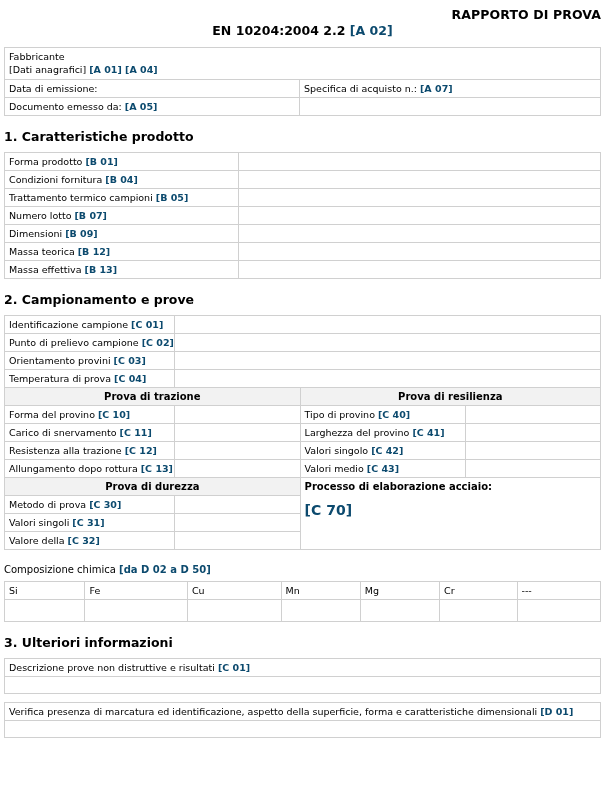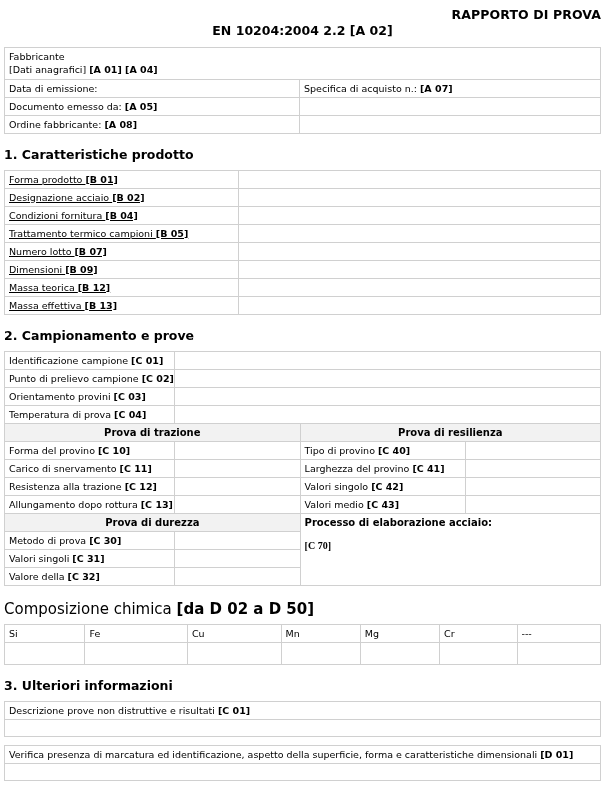--- a/index.html
+++ b/index.html
@@ -35,21 +35,21 @@
   .doc-subtitle {
     text-align: center;
     font-weight: bold;
     font-size: 12.5px;
     margin: 0;
     line-height: 16px;
     padding-bottom: 8px;
   }
 
   .red {
-    color: #000000;
+    color: #0c4a6e;
     font-weight: bold;
   }
 
   
   table.grid {
     border-collapse: collapse;
     width: 100%;
     table-layout: fixed;
   }
   table.grid td, table.grid th {
@@ -79,48 +79,47 @@
 
   
   h2.section {
     font-size: 12.5px;
     font-weight: bold;
     margin: 14px 0 8px 0;
     line-height: 14px;
   }
 
   
-  .sec1 td { height: 12px; text-decoration: underline; }
+  .sec1 td { height: 12px; }
 
   
   .sec2 td { height: 12px; }
   .band {
     background: #f2f2f2;
     text-align: center !important;
     font-weight: bold !important;
     font-size: 10px !important;
   }
   .proc-cell {
     text-align: right;
     font-weight: bold !important;
     font-size: 10px !important;
     vertical-align: top !important;
     padding-top: 3px !important;
   }
   .proc-cell .code {
     display: block;
     margin-top: 11px;
-    font-size: 10px;
-    font-family: Liberation Serif, serif;
+    font-size: 14px;
   }
 
   
   .chem-label {
     margin: 14px 0 6px 0;
-    font-size: 15px;
+    font-size: 10px;
   }
   .chem td {
     text-align: left;
     height: 15px;
   }
   .chem td.empty { height: 17px; }
 
   
   .sec3 td { height: 13px; }
   .sec3 td.empty { height: 12px; }
@@ -142,42 +141,34 @@
     <tbody>
       <tr>
         <td class="tall" colspan="2"><span>Fabbricante</span><br><span>[Dati anagrafici] </span><span class="red">[A 01] [A 04]</span></td>
       </tr>
       <tr>
         <td><span>Data di emissione:</span><span class="red"></span></td>
         <td><span>Specifica di acquisto n.: </span><span class="red">[A 07]</span></td>
       </tr>
       <tr>
         <td><span>Documento emesso da: </span><span class="red">[A 05]</span></td>
-        <td></td>
-      </tr>
-      <tr>
-        <td><span>Ordine fabbricante: </span><span class="red">[A 08]</span></td>
         <td></td>
       </tr>
     </tbody>
   </table>
 
   <h2 class="section">1. Caratteristiche prodotto</h2>
   <table class="grid sec1">
     <colgroup>
         <col style="width:39.2%">
         <col style="width:60.8%">
       </colgroup>
     <tbody id="sec1-body">
         <tr>
           <td><span>Forma prodotto </span><span class="red">[B 01]</span></td>
-          <td></td>
-        </tr>
-        <tr>
-          <td><span>Designazione acciaio </span><span class="red">[B 02]</span></td>
           <td></td>
         </tr>
         <tr>
           <td><span>Condizioni fornitura </span><span class="red">[B 04]</span></td>
           <td></td>
         </tr>
         <tr>
           <td><span>Trattamento termico campioni </span><span class="red">[B 05]</span></td>
           <td></td>
         </tr>

